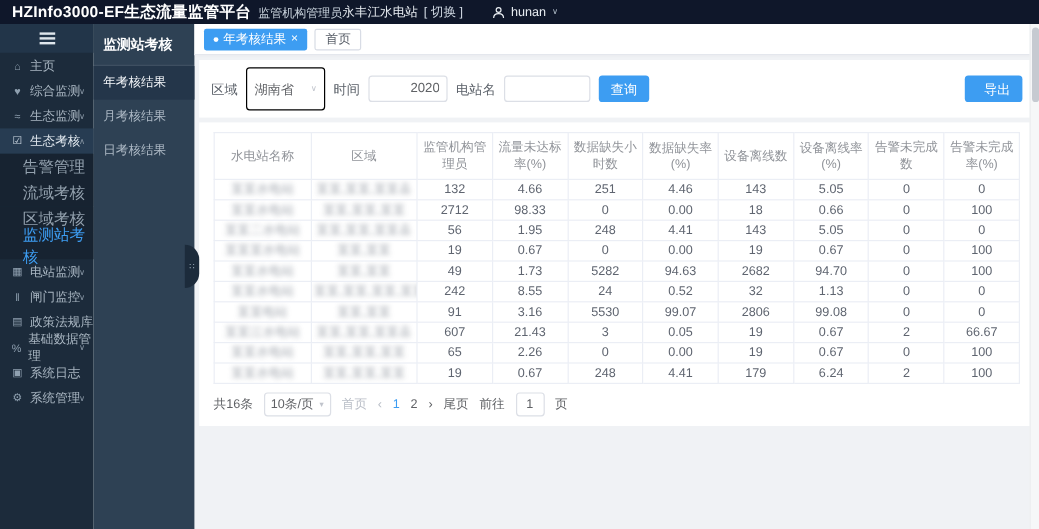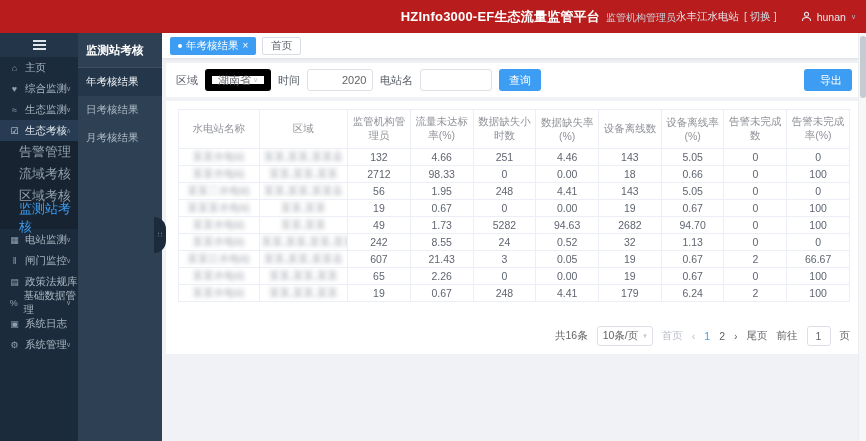--- a/index.html
+++ b/index.html
@@ -1,20 +1,20 @@
 <!DOCTYPE html>
 <html><head>
 <meta charset="utf-8">
 <style>
   * { box-sizing: border-box; margin: 0; padding: 0; }
   html,body { width:866px; height:441px; overflow:hidden; background:#f0f2f5;
     font-family:"Liberation Sans","DejaVu Sans",sans-serif; }
 
-  .topbar { height:33px; background:#b91c1c; display:flex; align-items:center;
-    justify-content:flex-end; padding:0 10px; color:#fff; }
+  .topbar { height:20px; background:#0f172a; display:flex; align-items:center;
+    justify-content:flex-start; padding:0 10px; color:#fff; }
   .brand { display:flex; align-items:baseline; }
   .brand-title { font-size:13px; font-weight:bold; letter-spacing:.2px; }
   .brand-sub { font-size:10px; color:#c9d3dd; margin-left:6px; }
   .top-right { display:flex; align-items:center; gap:5px; font-size:10.5px; color:#e8edf2; }
   .top-right .switch { color:#cfd8e2; }
   .top-right .spacer { width:14px; }
   .caret { font-size:7px; color:#aebaC6; }
 
   .layout { position:relative; display:flex; height:421px; background:#f0f2f5; }
 
@@ -52,43 +52,43 @@
   .tab { height:18px; display:flex; align-items:center; font-size:10.5px;
     padding:0 8px; border-radius:2px; gap:4px; cursor:pointer; }
   .tab.active { background:#3d9df2; color:#fff; }
   .tab .dot { width:4px; height:4px; border-radius:50%; background:#fff; }
   .tab.plain { background:#fff; border:1px solid #d8dce5; color:#565c66; }
   .tab .close { font-size:10px; line-height:1; }
 
   .content { flex:1; padding:4px 4px 0 4px; display:flex; flex-direction:column; gap:4px; }
   .filter-card { background:#fff; padding:6px 10px; display:flex; align-items:center; gap:7px; }
   .flabel { font-size:11px; color:#5a6068; }
-  .select { width:66px; height:22px; border:7px solid #000000; border-radius:3px;
+  .select { width:66px; height:36px; border:1px solid #000000; border-radius:3px;
     background:#fff; font-size:11px; color:#606266; display:flex; align-items:center;
     justify-content:space-between; padding:0 6px; cursor:pointer; }
   .select .caret { color:#c0c4cc; }
   .inputbox { height:22px; border:1px solid #dcdfe6; border-radius:3px; background:#fff;
     display:flex; align-items:center; padding:0 6px; }
   .inputbox input { border:none; outline:none; width:100%; font-size:11px; color:#606266;
     font-family:inherit; background:transparent;margin-left:28px; }
   .w64 { width:66px; } .w72 { width:72px; }
   .btn { height:22px; padding:0 10px; background:#3d9df2; color:#fff; border:none;
     border-radius:3px; font-size:11px; cursor:pointer; font-family:inherit; }
   .btn.export { margin-left:auto;padding-left:16px; }
 
   .table-card { background:#fff; padding:8px 12px 8px 12px; }
   table { width:100%; border-collapse:collapse; table-layout:fixed; }
   th { font-size:10.5px; color:#909399; font-weight:normal; padding:5px 2px;
     border:1px solid #ebeef5; text-align:center; }
   td { font-size:10.5px; color:#5f6570; text-align:center; padding:0 2px;
     height:17px; border:1px solid #ebeef5; overflow:hidden; white-space:nowrap; }
   td.redacted span { filter:blur(2px); opacity:.7; color:#7a818c; }
 
-  .pagination { display:flex; justify-content:flex-end; align-items:center; gap:9px;
-    margin-top:24px; font-size:10.5px; color:#606266; }
+  .pagination { display:flex; align-items:center; gap:9px;
+    margin-top:7px; font-size:10.5px; color:#606266; }
   .psize { border:1px solid #dcdfe6; border-radius:3px; height:20px; display:flex;
     align-items:center; padding:0 5px; gap:5px; cursor:pointer; }
   .pg-dim { color:#b9bec7; cursor:default; }
   .pg-link { cursor:pointer; }
   .page.current { color:#3d9df2; }
   .goto-input { width:24px; height:20px; border:1px solid #dcdfe6; border-radius:3px;
     text-align:center; font-size:10.5px; color:#606266; outline:none; font-family:inherit; }
 
   .scrollbar { position:absolute; right:0; top:0; bottom:0; width:8px; background:#f6f7f8;
     border-left:1px solid #ebedef; }
@@ -177,22 +177,22 @@
           <span>系统管理</span>
           <span class="chev">∨</span>
         </div>
       </div>
   </nav>
 
   <aside class="subpanel">
     <div class="subpanel-title">监测站考核</div>
     <div id="subpanel-items">
         <div class="sub-item active">年考核结果</div>
+        <div class="sub-item">月考核结果</div>
         <div class="sub-item">日考核结果</div>
-        <div class="sub-item">月考核结果</div>
       </div>
   </aside>
 
   <div class="collapse-handle">∷</div>
 
   <main class="main">
     <div class="tabbar" id="tabbar">
         <div class="tab active">
           <span class="dot"></span>
           <span>年考核结果</span>
@@ -312,20 +312,32 @@
               </tr>
               <tr>
                 <td class="redacted"><span>某某水电站</span></td>
                 <td class="redacted"><span>某某,某某,某某,某某</span></td>
                 <td>242</td>
                 <td>8.55</td>
                 <td>24</td>
                 <td>0.52</td>
                 <td>32</td>
                 <td>1.13</td>
+                <td>0</td>
+                <td>0</td>
+              </tr>
+              <tr>
+                <td class="redacted"><span>某某电站</span></td>
+                <td class="redacted"><span>某某,某某</span></td>
+                <td>91</td>
+                <td>3.16</td>
+                <td>5530</td>
+                <td>99.07</td>
+                <td>2806</td>
+                <td>99.08</td>
                 <td>0</td>
                 <td>0</td>
               </tr>
               <tr>
                 <td class="redacted"><span>某某江水电站</span></td>
                 <td class="redacted"><span>某某,某某,某某县</span></td>
                 <td>607</td>
                 <td>21.43</td>
                 <td>3</td>
                 <td>0.05</td>

